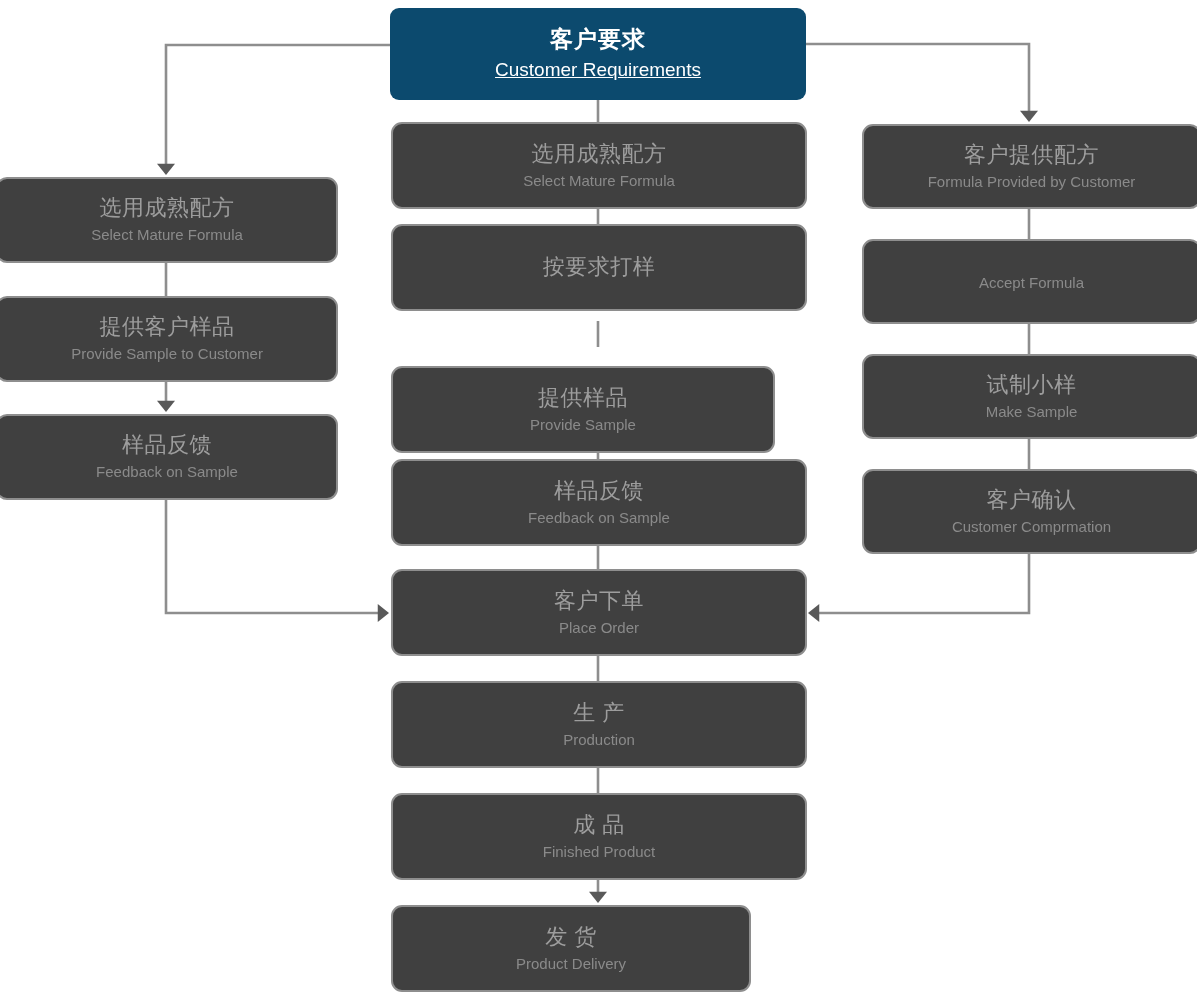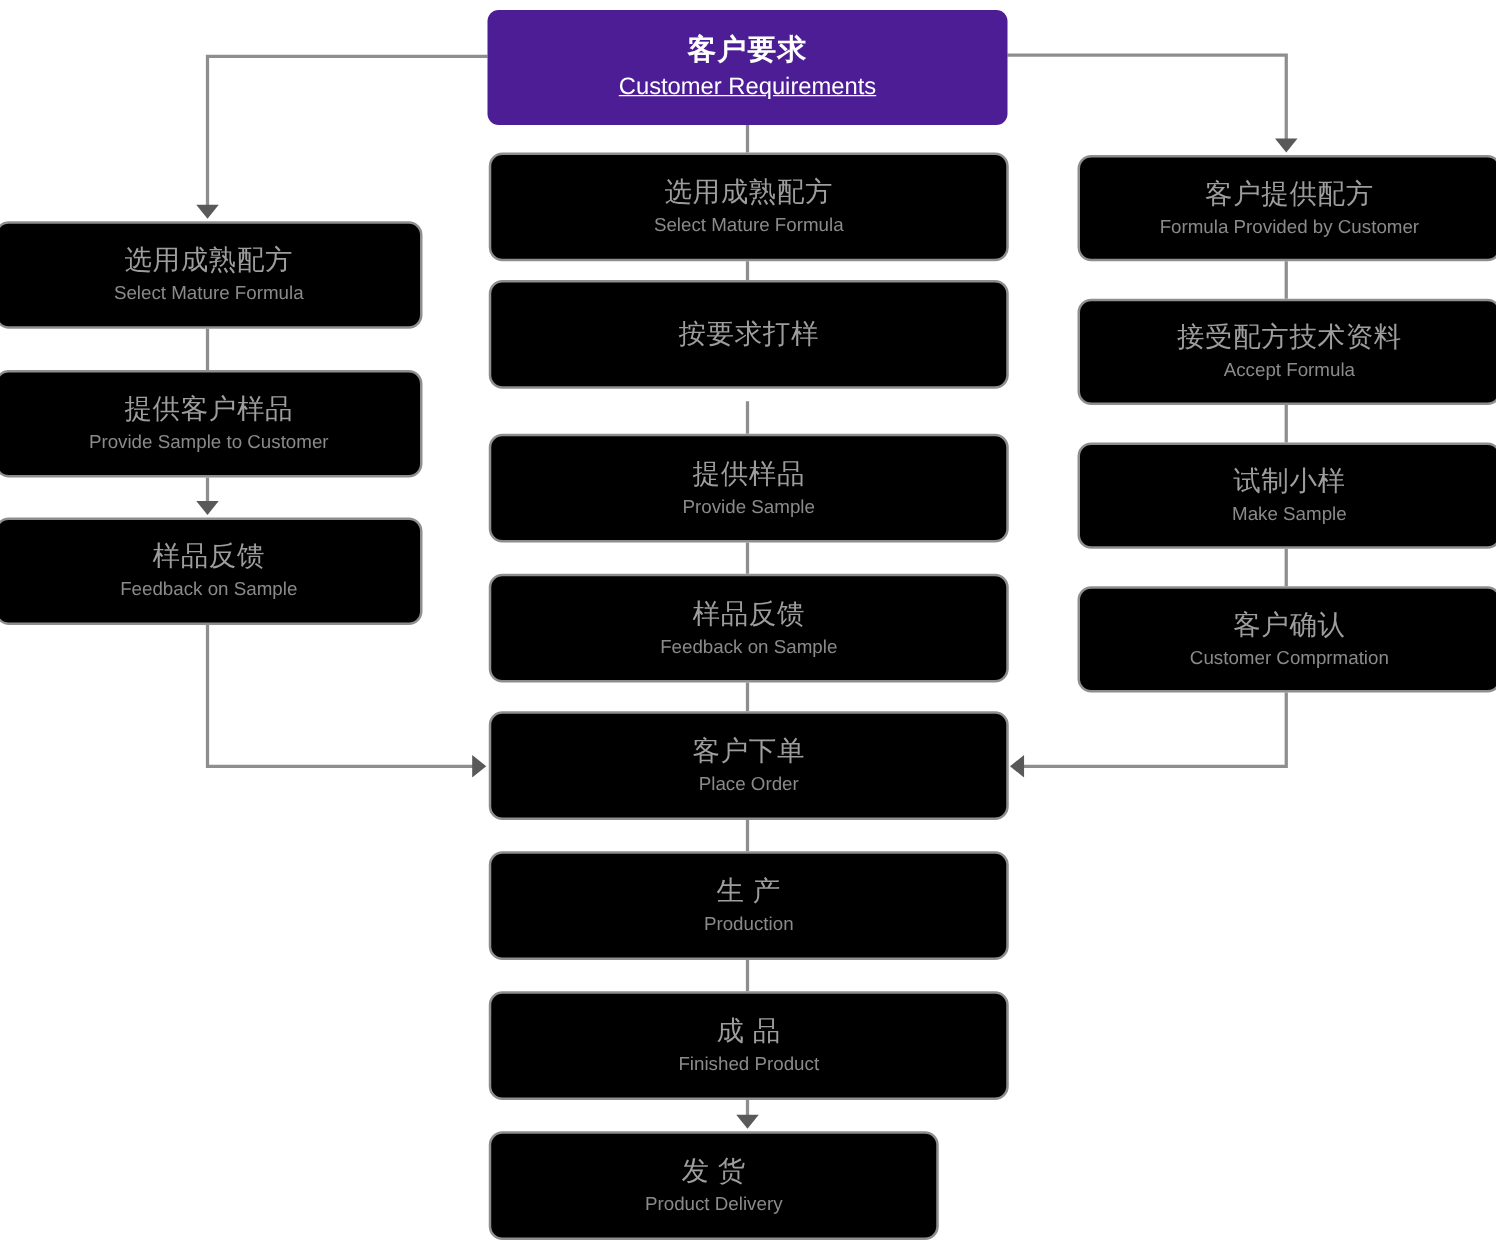--- a/index.html
+++ b/index.html
@@ -23,21 +23,21 @@
     top: 0;
     width: 1197px;
     height: 994px;
     pointer-events: none;
   }
   .node {
     position: absolute;
     box-sizing: border-box;
     border: 2px solid #8e8e8e;
     border-radius: 11px;
-    background: #000000;
+    background: #404040;
     display: flex;
     flex-direction: column;
     align-items: center;
     justify-content: center;
     text-align: center;
     padding: 4px 10px;
   }
   .node .zh {
     color: #9d9d9d;
     font-size: 22px;
@@ -46,21 +46,21 @@
     white-space: nowrap;
   }
   .node .en {
     color: #8a8a8a;
     font-size: 15px;
     line-height: 1.35;
     margin-top: 3px;
     white-space: nowrap;
   }
   .node.start {
-    background: #4c1d95;
+    background: #0c4a6e;
     border: none;
     border-radius: 9px;
   }
   .node.start .zh {
     color: #ffffff;
     font-size: 23px;
     font-weight: bold;
     letter-spacing: 1px;
   }
   .node.start .en {
@@ -116,21 +116,21 @@
         <div class="zh">样品反馈</div>
         <div class="en">Feedback on Sample</div>
       </div>
       <div class="node" style="left: 391px; top: 122px; width: 416px; height: 87px;">
         <div class="zh">选用成熟配方</div>
         <div class="en">Select Mature Formula</div>
       </div>
       <div class="node" style="left: 391px; top: 224px; width: 416px; height: 87px;">
         <div class="zh">按要求打样</div>
       </div>
-      <div class="node" style="left: 391px; top: 347px; width: 416px; height: 87px;">
+      <div class="node" style="left: 391px; top: 366px; width: 384px; height: 87px;">
         <div class="zh">提供样品</div>
         <div class="en">Provide Sample</div>
       </div>
       <div class="node" style="left: 391px; top: 459px; width: 416px; height: 87px;">
         <div class="zh">样品反馈</div>
         <div class="en">Feedback on Sample</div>
       </div>
       <div class="node" style="left: 391px; top: 569px; width: 416px; height: 87px;">
         <div class="zh">客户下单</div>
         <div class="en">Place Order</div>
@@ -145,21 +145,20 @@
       </div>
       <div class="node" style="left: 391px; top: 905px; width: 360px; height: 87px;">
         <div class="zh">发 货</div>
         <div class="en">Product Delivery</div>
       </div>
       <div class="node" style="left: 862px; top: 124px; width: 339px; height: 85px;">
         <div class="zh">客户提供配方</div>
         <div class="en">Formula Provided by Customer</div>
       </div>
       <div class="node" style="left: 862px; top: 239px; width: 339px; height: 85px;">
-        <div class="zh">接受配方技术资料</div>
         <div class="en">Accept Formula</div>
       </div>
       <div class="node" style="left: 862px; top: 354px; width: 339px; height: 85px;">
         <div class="zh">试制小样</div>
         <div class="en">Make Sample</div>
       </div>
       <div class="node" style="left: 862px; top: 469px; width: 339px; height: 85px;">
         <div class="zh">客户确认</div>
         <div class="en">Customer Comprmation</div>
       </div>

